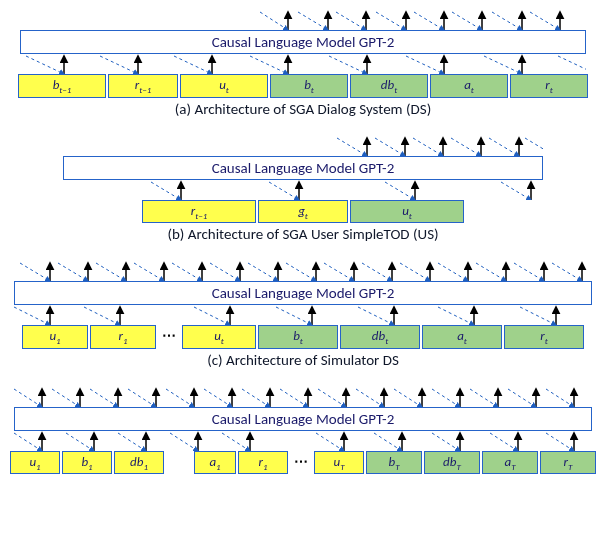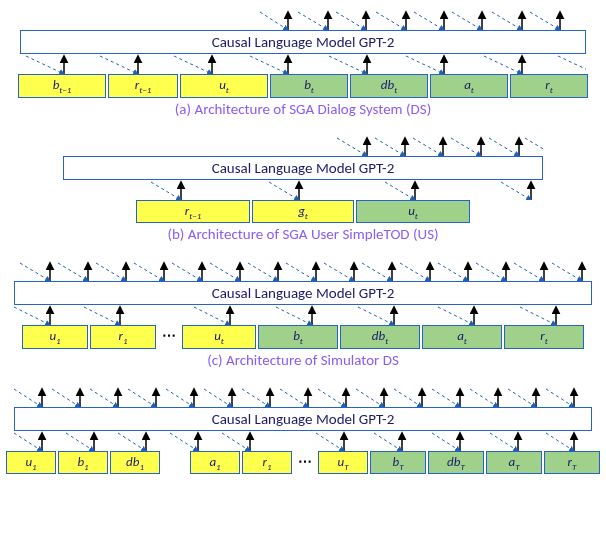--- a/index.html
+++ b/index.html
@@ -47,21 +47,21 @@
     background: transparent;
     font-style: normal;
     font-weight: bold;
     font-size: 14px;
     padding: 2px 4px;
     color: #000;
   }
   .caption {
     text-align: center;
     font-size: 15px;
-    color: #8b5cf6;
+    color: #0f172a;
     margin-top: 2px;
   }
   svg.arrows {
     display: block;
   }
   .up-arrow { stroke: #000; stroke-width: 1.5; marker-end: url(#ah); }
   .diag-arrow { stroke: #1f5fbf; stroke-width: 1; stroke-dasharray: 3 3; marker-end: url(#ahb); }
 </style>
 </head>
 <body>
@@ -159,21 +159,21 @@
           <line class="up-arrow" x1="352" y1="20" x2="352" y2="2"></line>
           <line class="up-arrow" x1="468" y1="20" x2="468" y2="2"></line>
           <line class="diag-arrow" x1="88" y1="2" x2="118" y2="20"></line>
           <line class="diag-arrow" x1="206" y1="2" x2="236" y2="20"></line>
           <line class="diag-arrow" x1="322" y1="2" x2="352" y2="20"></line>
           <line class="diag-arrow" x1="438" y1="2" x2="468" y2="20"></line>
         </svg>
       </div>
       <div class="token-row" style="width: 464px; margin-left: 61px;">
         <div class="tok yellow" style="width: 114px;">r<sub>t−1</sub></div>
-        <div class="tok yellow" style="width: 102px;">g<sub>t</sub></div>
+        <div class="tok yellow" style="width: 90px;">g<sub>t</sub></div>
         <div class="tok green" style="width: 114px;">u<sub>t</sub></div>
       </div>
       <div class="caption">(b)  Architecture of SGA User SimpleTOD (US)</div>
     </div>
     <div class="panel">
       <div style="margin-left: 4px;">
         <svg class="arrows" width="578" height="20">
           <line class="up-arrow" x1="36" y1="20" x2="36" y2="2"></line>
           <line class="up-arrow" x1="74" y1="20" x2="74" y2="2"></line>
           <line class="up-arrow" x1="112" y1="20" x2="112" y2="2"></line>
@@ -294,21 +294,21 @@
           <line class="diag-arrow" x1="360" y1="2" x2="388" y2="20"></line>
           <line class="diag-arrow" x1="418" y1="2" x2="446" y2="20"></line>
           <line class="diag-arrow" x1="476" y1="2" x2="504" y2="20"></line>
           <line class="diag-arrow" x1="532" y1="2" x2="560" y2="20"></line>
         </svg>
       </div>
       <div class="token-row" style="width: 578px; margin-left: 4px;">
         <div class="tok yellow" style="width: 50px;">u<sub>1</sub></div>
         <div class="tok yellow" style="width: 50px;">b<sub>1</sub></div>
         <div class="tok yellow" style="width: 50px;">db<sub>1</sub></div>
-        <div class="tok yellow" style="width: 50px; margin-left: 28px;">a<sub>1</sub></div>
+        <div class="tok yellow" style="width: 42px; margin-left: 28px;">a<sub>1</sub></div>
         <div class="tok yellow" style="width: 50px;">r<sub>1</sub></div>
         <div class="tok dots">⋯</div>
         <div class="tok yellow" style="width: 50px;">u<sub>T</sub></div>
         <div class="tok green" style="width: 56px;">b<sub>T</sub></div>
         <div class="tok green" style="width: 56px;">db<sub>T</sub></div>
         <div class="tok green" style="width: 56px;">a<sub>T</sub></div>
         <div class="tok green" style="width: 56px;">r<sub>T</sub></div>
       </div>
     </div>
   </div>

